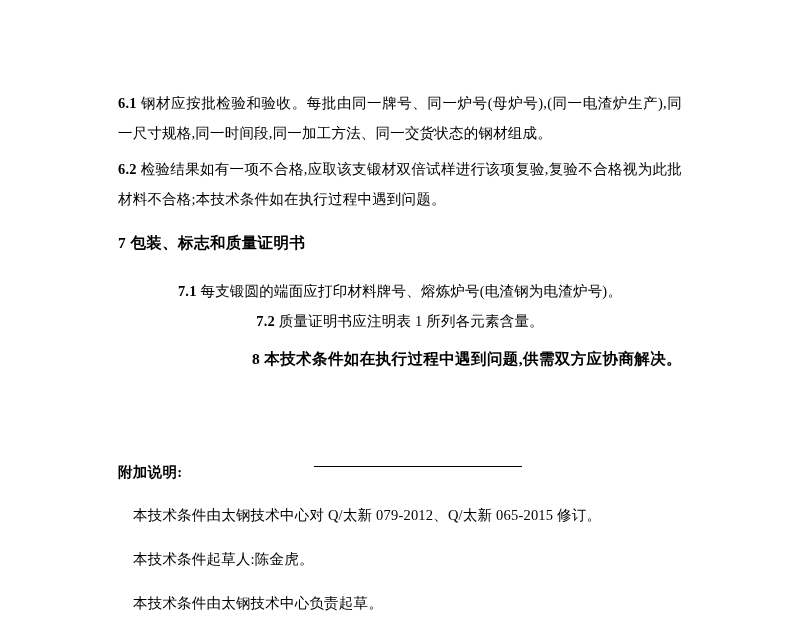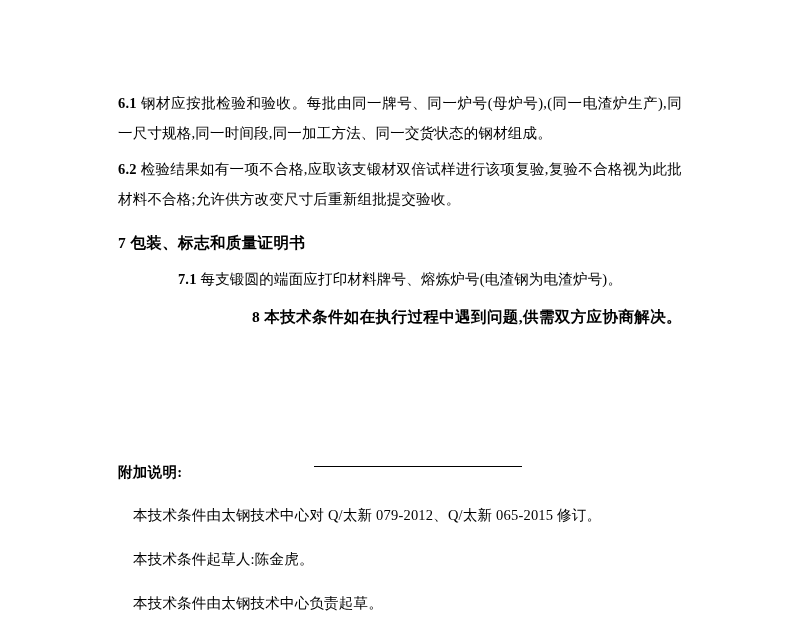--- a/index.html
+++ b/index.html
@@ -31,21 +31,21 @@
   .para .lbl {
     font-weight: bold;
   }
   .p-spaced {
     margin-bottom: 6px;
   }
   .heading {
     font-size: 15.5px;
     font-weight: bold;
     line-height: 30px;
-    margin: 14px 0 6px 0;
+    margin: 14px 0 18px 0;
     letter-spacing: 0.4px;
   }
   .heading-final {
     font-size: 15.5px;
     font-weight: bold;
     line-height: 30px;
     margin: 8px 0 0 0;
     letter-spacing: 0.4px;
     text-align: right;
   }
@@ -92,30 +92,34 @@
 
 <div class="page">
 
   <p class="para p-spaced">
     <span class="lbl">6.1</span>
     <span>钢材应按批检验和验收。每批由同一牌号、同一炉号(母炉号),(同一电渣炉生产),同一尺寸规格,同一时间段,同一加工方法、同一交货状态的钢材组成。</span>
   </p>
 
   <p class="para p-spaced">
     <span class="lbl">6.2</span>
-    <span>检验结果如有一项不合格,应取该支锻材双倍试样进行该项复验,复验不合格视为此批材料不合格;允许供方改变尺寸后重新组批提交验收。</span>
+    <span>检验结果如有一项不合格,应取该支锻材双倍试样进行该项复验,复验不合格视为此批材料不合格;本技术条件如在执行过程中遇到问题。</span>
   </p>
 
   <h2 class="heading">7 包装、标志和质量证明书</h2>
 
   <p class="sub">
     <span class="lbl">7.1</span>
     <span>每支锻圆的端面应打印材料牌号、熔炼炉号(电渣钢为电渣炉号)。</span>
   </p>
 
+  <p class="sub">
+    <span class="lbl">7.2</span>
+    <span>质量证明书应注明表 1 所列各元素含量。</span>
+  </p>
 
 
   <h2 class="heading-final">8 本技术条件如在执行过程中遇到问题,供需双方应协商解决。</h2>
 
   <div class="footer-block">
     <div class="rule-wrap"></div>
     <p class="footer-title">附加说明:</p>
     <p class="footer-line">本技术条件由太钢技术中心对 Q/太新 079-2012、Q/太新 065-2015 修订。</p>
     <p class="footer-line">本技术条件起草人:陈金虎。</p>
     <p class="footer-line">本技术条件由太钢技术中心负责起草。</p>

